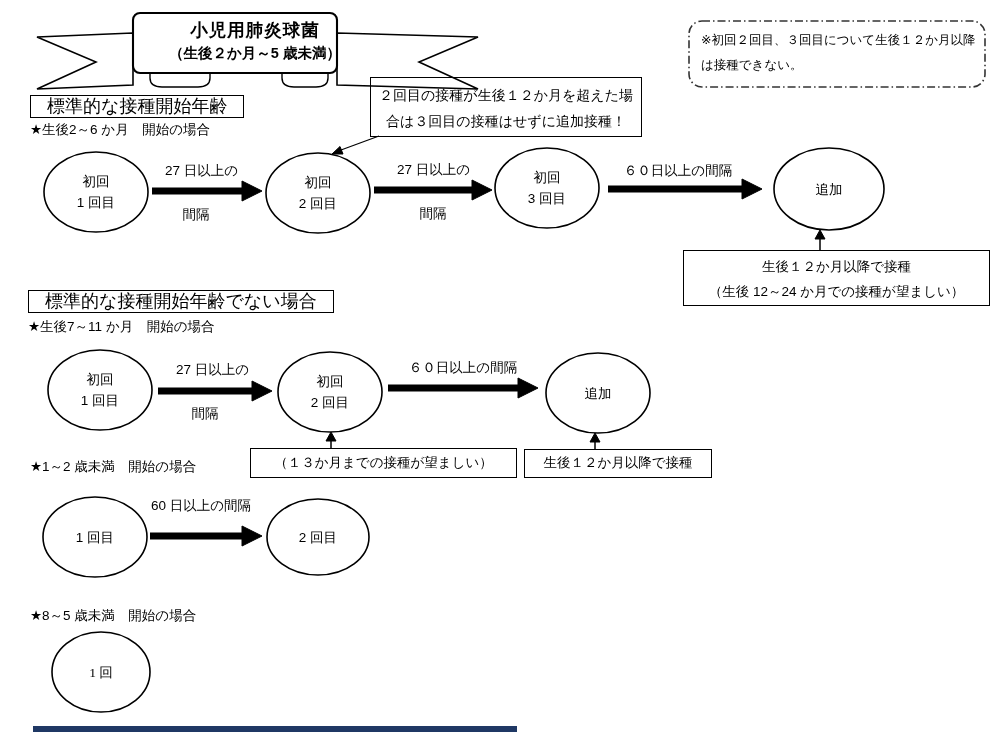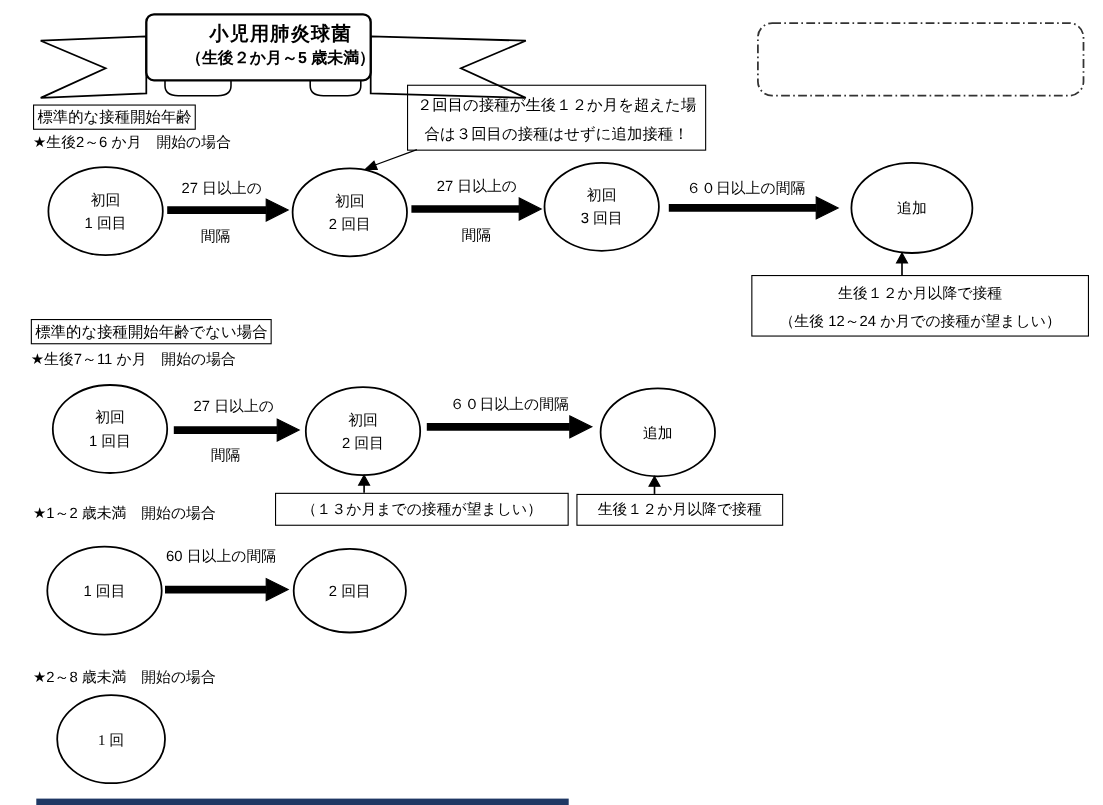--- a/index.html
+++ b/index.html
@@ -2,21 +2,21 @@
 <html><head>
 <meta charset="utf-8">
 <style>
   html,body{margin:0;padding:0;background:#fff;}
   .stage{position:relative;width:1003px;height:732px;background:#ffffff;
          font-family:"Liberation Sans","DejaVu Sans",sans-serif;color:#000;overflow:hidden;}
   .abs{position:absolute;}
   svg{position:absolute;left:0;top:0;}
   .nlabel{position:absolute;text-align:center;font-size:13.5px;line-height:21px;}
   .alabel{position:absolute;text-align:center;font-size:13.5px;line-height:17px;white-space:nowrap;}
-  .heading-box{display:inline-block;border:1px solid #000;padding:2px 3px;font-size:14px;line-height:17px;}
+  .heading-box{display:inline-block;border:1px solid #000;padding:2px 16px;font-size:18px;line-height:17px;}
   .star{font-size:13.5px;line-height:17px;white-space:nowrap;}
   .solid-box{border:1.6px solid #000;box-sizing:border-box;text-align:center;}
   .banner-text{text-align:center;}
   .banner-line1{display:block;font-size:17.5px;font-weight:bold;line-height:26px;letter-spacing:1px;}
   .banner-line2{display:block;font-size:14.5px;font-weight:bold;line-height:21px;}
   .note-text{font-size:12.5px;line-height:25px;}
   .note-text span{display:block;}
   .callout-text span{display:block;font-size:14px;line-height:26px;}
   .b1-text span{display:block;font-size:13.5px;line-height:25px;}
   .bar{background:#1f3864;}
@@ -80,20 +80,24 @@
       <line x1="379" y1="136" x2="341" y2="150" stroke-width="1.2"></line>
       <polygon points="332,154 340,146.5 343,154"></polygon>
     </g>
   </svg>
 
   <div class="abs banner-text" style="left:133px;top:17px;width:244px;">
     <span class="banner-line1">小児用肺炎球菌</span>
     <span class="banner-line2">（生後２か月～5 歳未満）</span>
   </div>
 
+  <div class="abs note-text" style="left:701px;top:28px;width:276px;">
+    <span>※初回２回目、３回目について生後１２か月以降</span>
+    <span>は接種できない。</span>
+  </div>
 
   <div class="abs solid-box callout-text" style="left:356px;top:77px;width:272px;height:60px;padding-top:4px;margin-left:14px;">
     <span>２回目の接種が生後１２か月を超えた場</span>
     <span>合は３回目の接種はせずに追加接種！</span>
   </div>
 
   <div class="abs" style="left:30px;top:95px;">
     <span class="heading-box">標準的な接種開始年齢</span>
   </div>
   <div class="abs star" style="left:30px;top:121px;">★生後2～6 か月　開始の場合</div>
@@ -144,18 +148,18 @@
 
   <div class="abs solid-box" style="left:250px;top:448px;width:267px;height:30px;font-size:13.5px;line-height:27px;border-width:1.4px;">（１３か月までの接種が望ましい）</div>
   <div class="abs solid-box" style="left:524px;top:449px;width:188px;height:29px;font-size:13.5px;line-height:26px;border-width:1.4px;">生後１２か月以降で接種</div>
 
   <div class="abs star" style="left:30px;top:458px;">★1～2 歳未満　開始の場合</div>
 
   <div class="nlabel" style="left:43px;top:527px;width:104px;">1 回目</div>
   <div class="nlabel" style="left:267px;top:527px;width:102px;">2 回目</div>
   <div class="alabel" style="left:131px;top:497px;width:140px;">60 日以上の間隔</div>
 
-  <div class="abs star" style="left:30px;top:607px;">★2～8 歳未満　開始の場合</div>
+  <div class="abs star" style="left:30px;top:607px;">★8～5 歳未満　開始の場合</div>
   <div class="nlabel" style="left:52px;top:662px;width:98px;font-family:Liberation Serif, serif;">1 回</div>
 
   <div class="abs bar" style="left:33px;top:726px;width:484px;height:6px;"></div>
 
 </div>
 
 </body></html>

